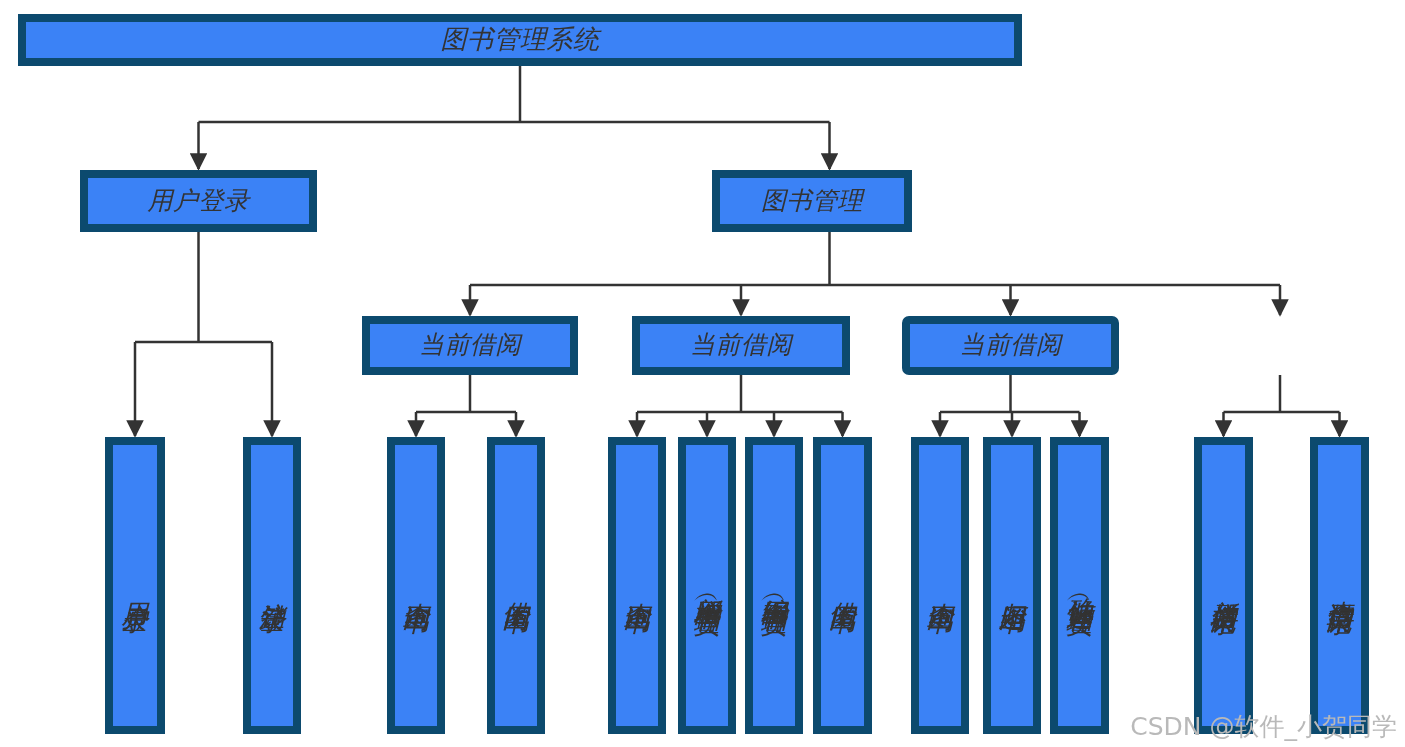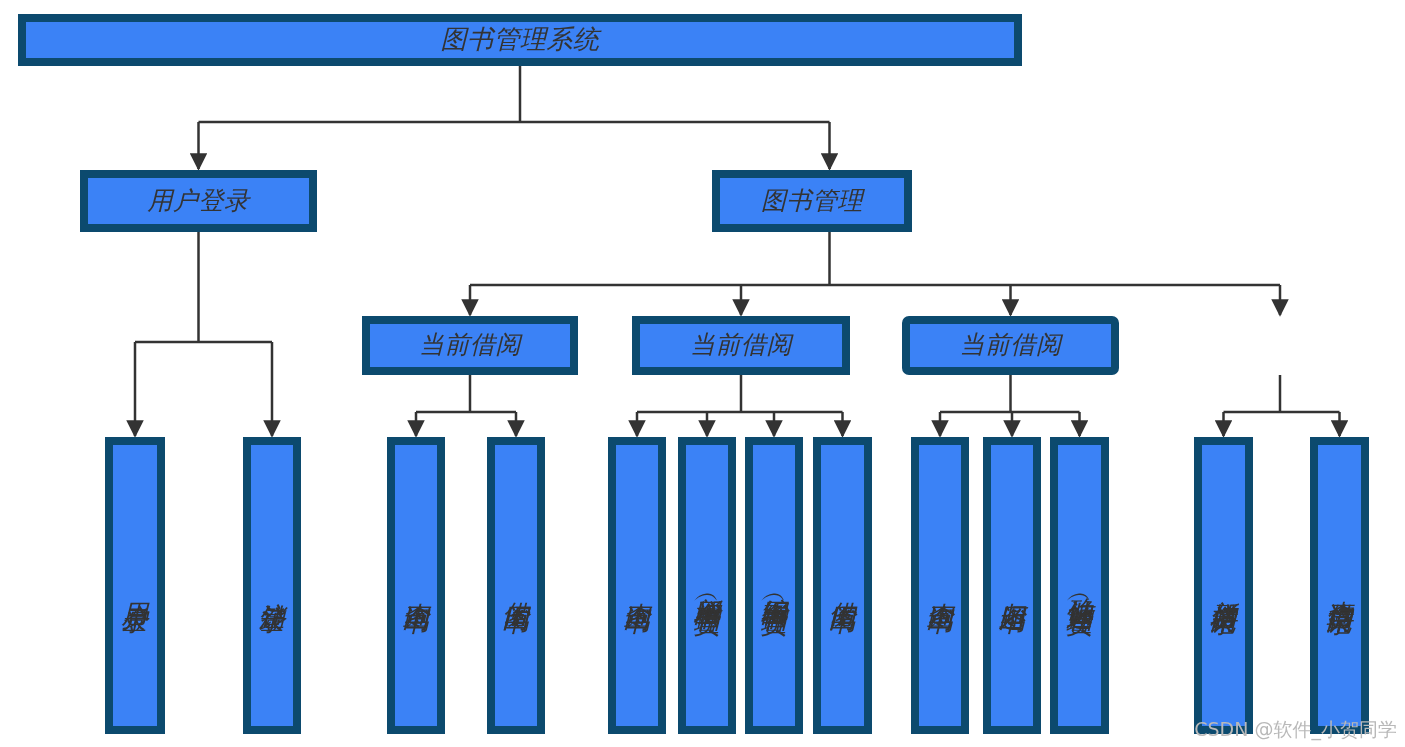--- a/index.html
+++ b/index.html
@@ -63,21 +63,21 @@
     font-size: 26px;
     line-height: 1.0;
     letter-spacing: 2px;
     white-space: nowrap;
     max-height: 100%;
   }
   .watermark {
     position: absolute;
     right: 8px;
     bottom: 4px;
-    font-size: 19px;
+    font-size: 25px;
     color: #b9b9b9;
     z-index: 5;
     white-space: nowrap;
     font-family: "DejaVu Sans", "Liberation Sans", sans-serif;
   }
 </style>
 </head>
 <body>
 
 <div id="canvas">

